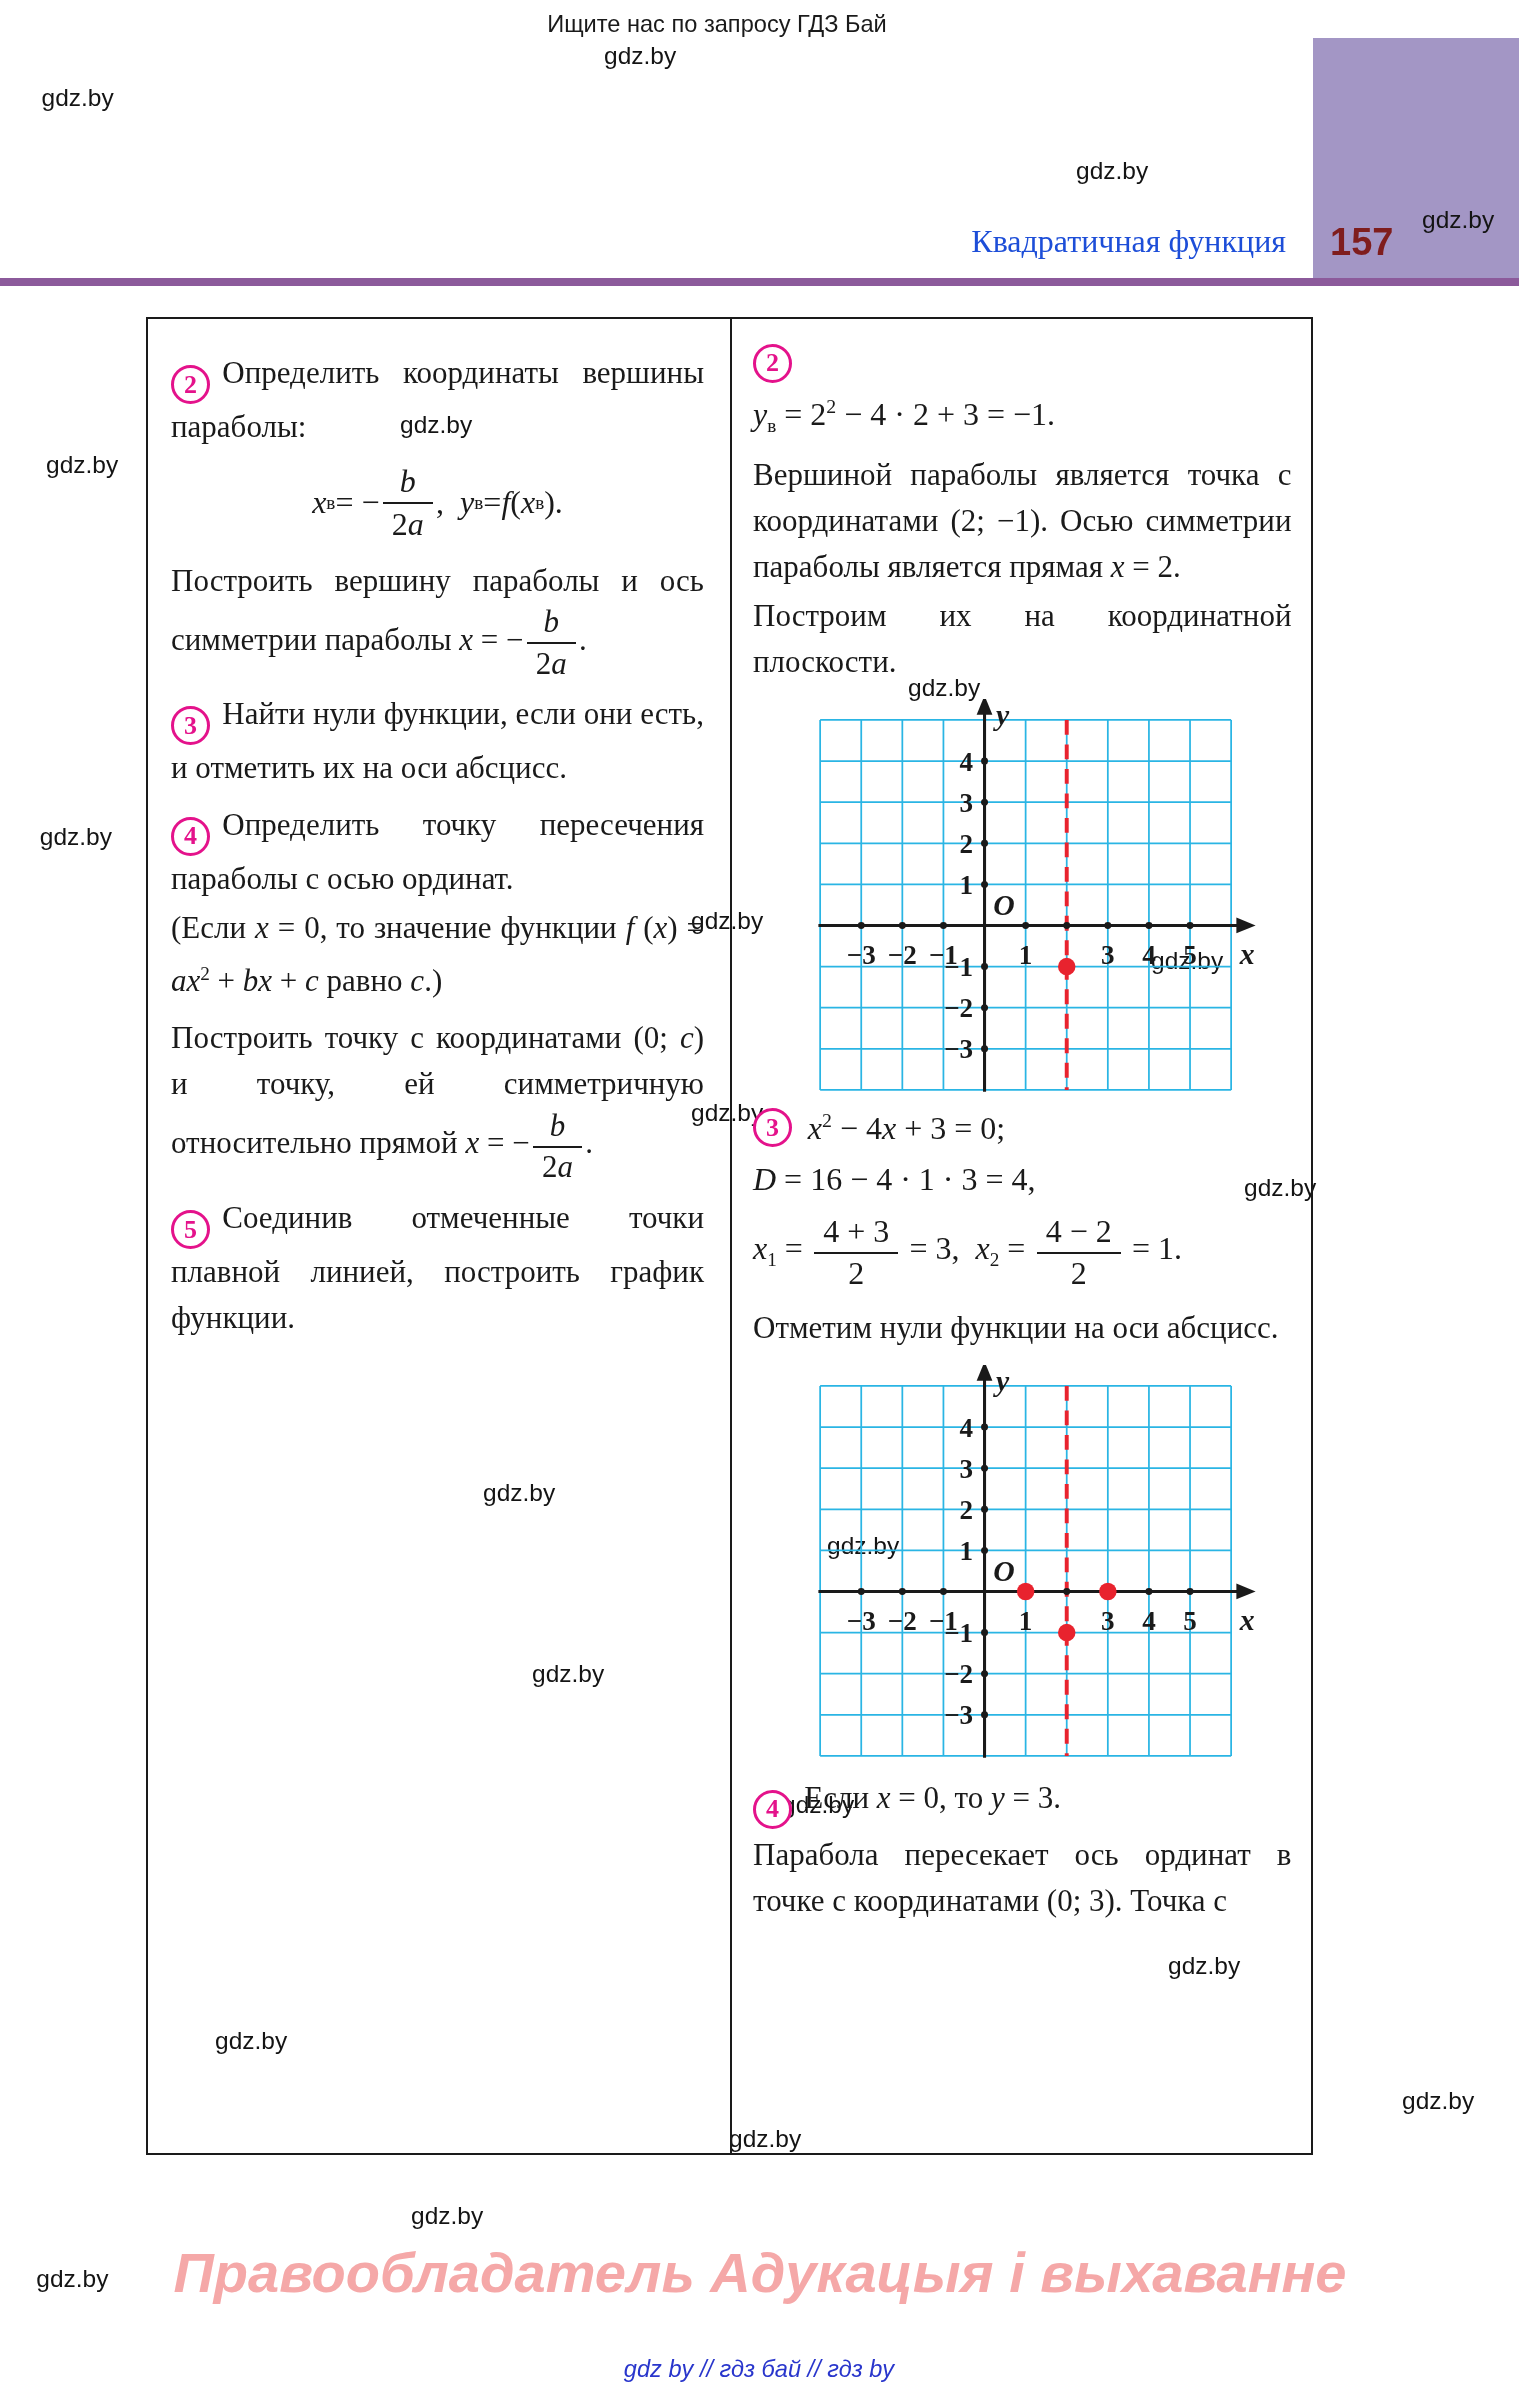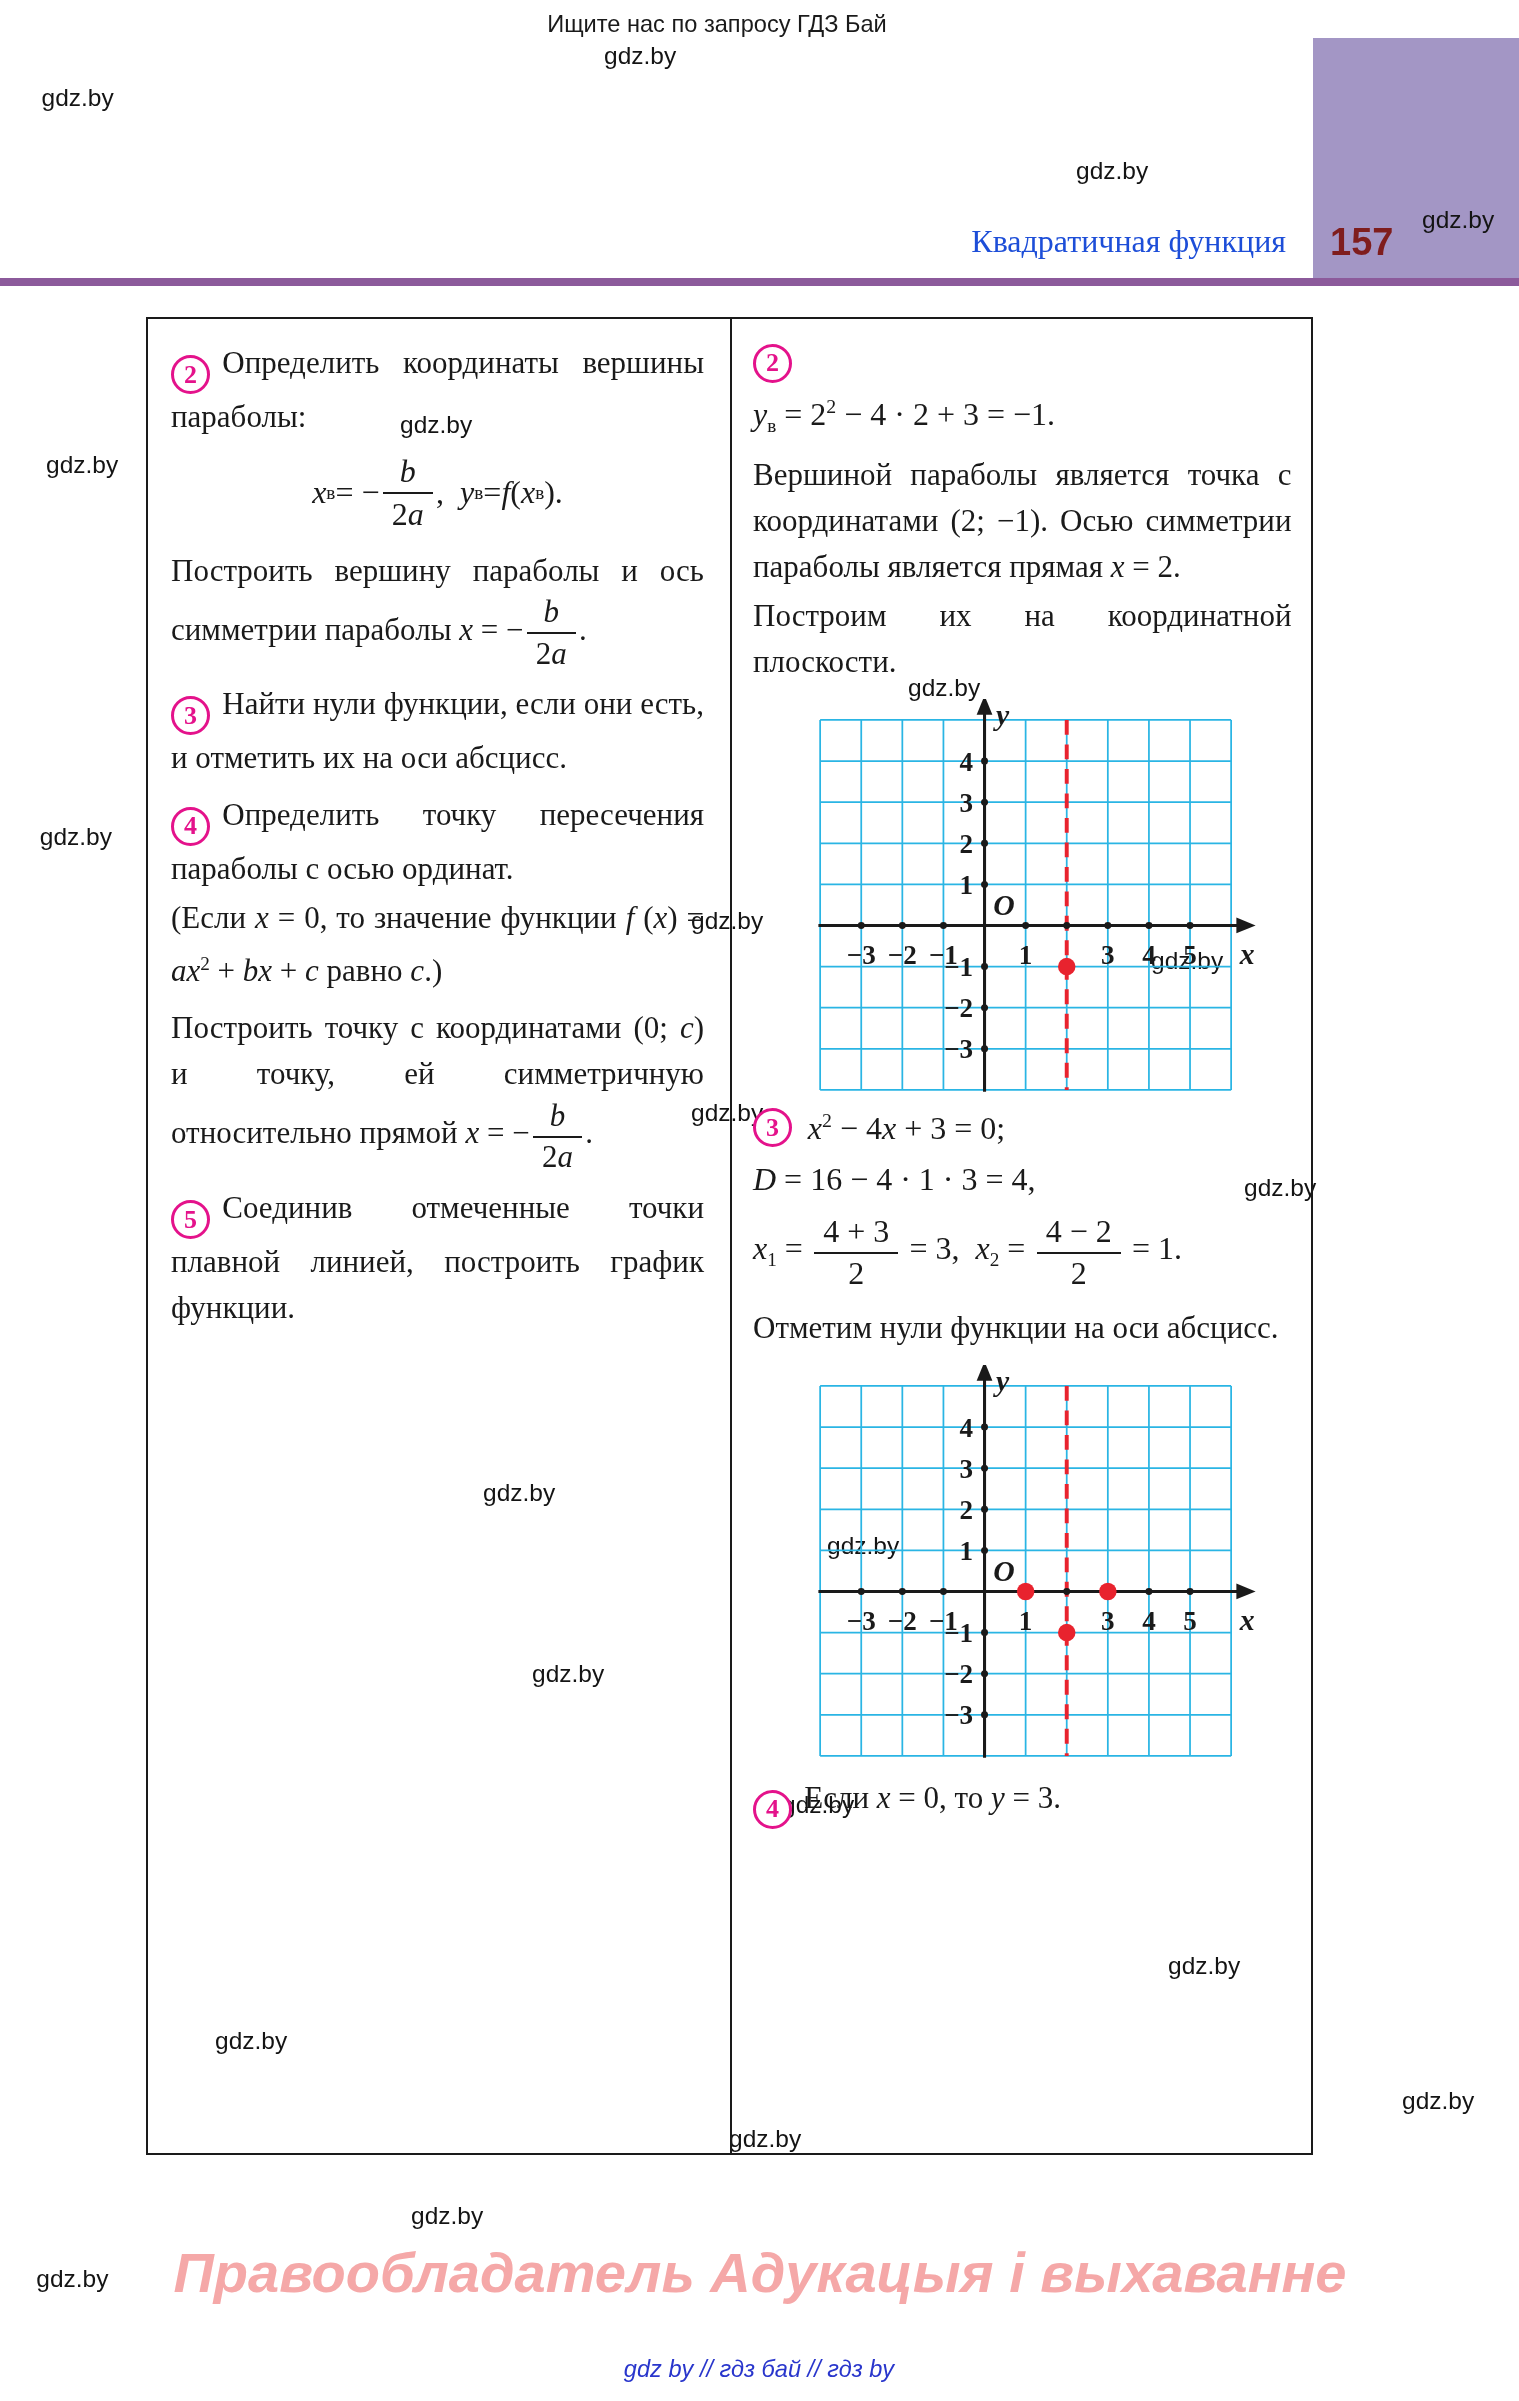--- a/index.html
+++ b/index.html
@@ -13,21 +13,21 @@
   .page-num-box{background:#a396c5;}
   .purple-rule{background:#8c5a9b;}
   .chapter-title{font:32px "Liberation Serif",serif;color:#1d4ed8;white-space:nowrap;}
   .page-num{font:700 38px "Liberation Sans",sans-serif;color:#7f1d1d;}
   
   .wm{position:absolute;font:24.5px "Liberation Sans",sans-serif;color:#141414;white-space:nowrap;}
   
   .sheet{position:absolute;left:146px;top:317px;width:1167px;height:1838px;
          border:2.6px solid #1a1a1a;box-sizing:border-box;display:flex;}
   .col{box-sizing:border-box;}
-  .col-left{width:582px;padding:21px 26px 0 23px;}
+  .col-left{width:582px;padding:31px 26px 0 23px;}
   .col-right{width:579px;border-left:2.6px solid #1a1a1a;padding:23px 17.5px 0 21px;}
   p.body{font-size:31px;line-height:46px;text-align:justify;margin:0 0 10.5px 0;}
   p.tight{margin-bottom:3.5px;}
   .badge{display:inline-flex;width:39px;height:39px;border:3.5px solid #e4128b;border-radius:50%;
          color:#e4128b;font-weight:700;font-size:26px;align-items:center;justify-content:center;
          margin-right:12.3px;vertical-align:-9.6px;background:#fff;box-sizing:border-box;}
   .math{font-size:32px;line-height:1.2;}
   .math-block{margin:8.8px 0 14px 0;}
   .math-center{display:flex;justify-content:center;align-items:center;margin:12.3px 0 15.8px 0;}
   .math-row{display:flex;align-items:center;margin:1.8px 0 12.3px 0;}
@@ -249,19 +249,20 @@
         <text x="488" y="303" class="axl">x</text>
         <text x="209" y="30" class="axl">y</text>
         <text x="206" y="247" class="axl">O</text>
         <circle cx="243" cy="259" r="10" fill="#e8232e"></circle>
         <circle cx="337" cy="259" r="10" fill="#e8232e"></circle>
         <circle cx="290" cy="306" r="10" fill="#e8232e"></circle>
       </svg>
 
     <p class="body tight"><span class="badge">4</span><span>Если <i>x</i> = 0, то <i>y</i> = 3.</span></p>
 
+    <p class="body">Парабола пересекает ось ординат в точке с координатами (0; 3). Точка с</p>
   </div>
 </div>
 
 <div class="abs copyright" style="left:760px;top:2240px;transform:translateX(-50%);">Правообладатель Адукацыя і выхаванне</div>
 
 <div class="abs links" style="left:759px;top:2356px;transform:translateX(-50%);font-style:italic;">gdz by  //  гдз бай  //  гдз by</div>
 
 
 </body></html>

